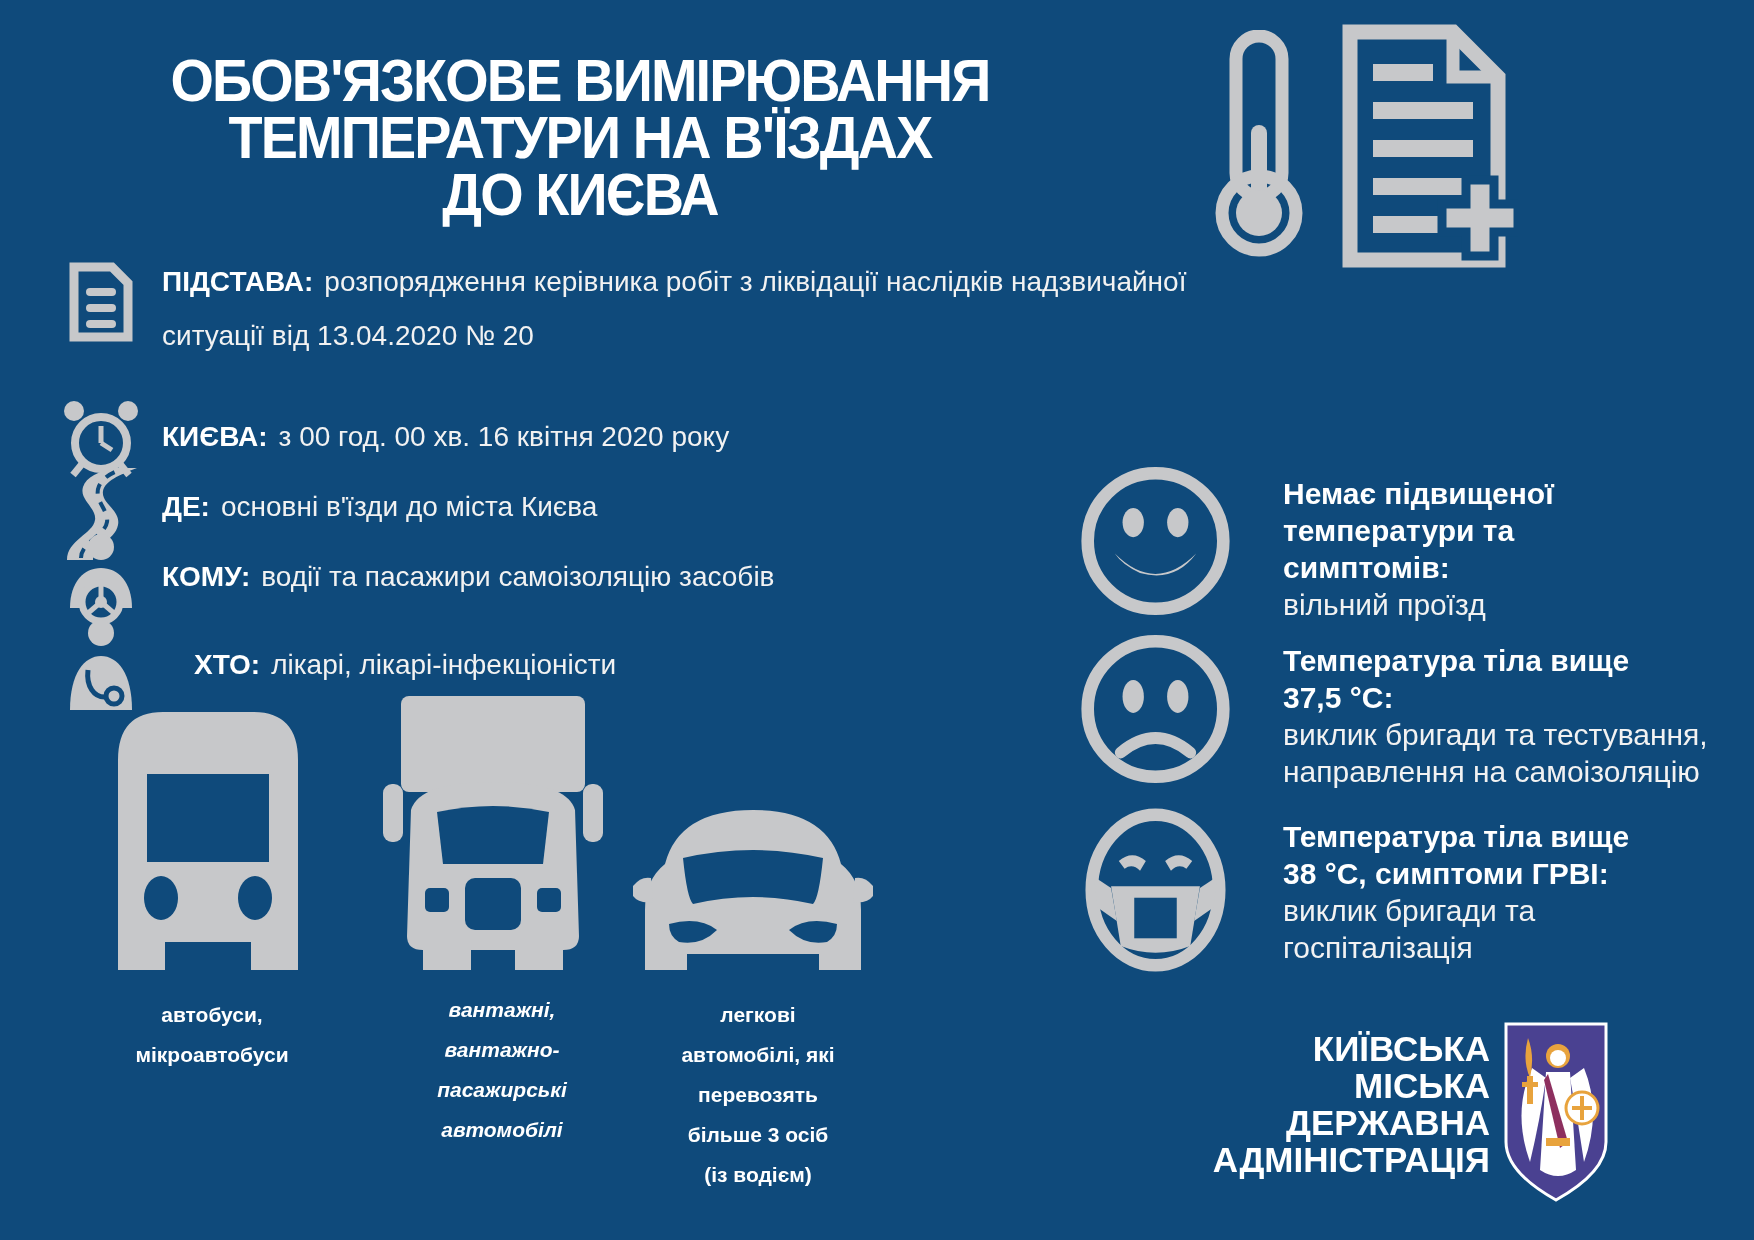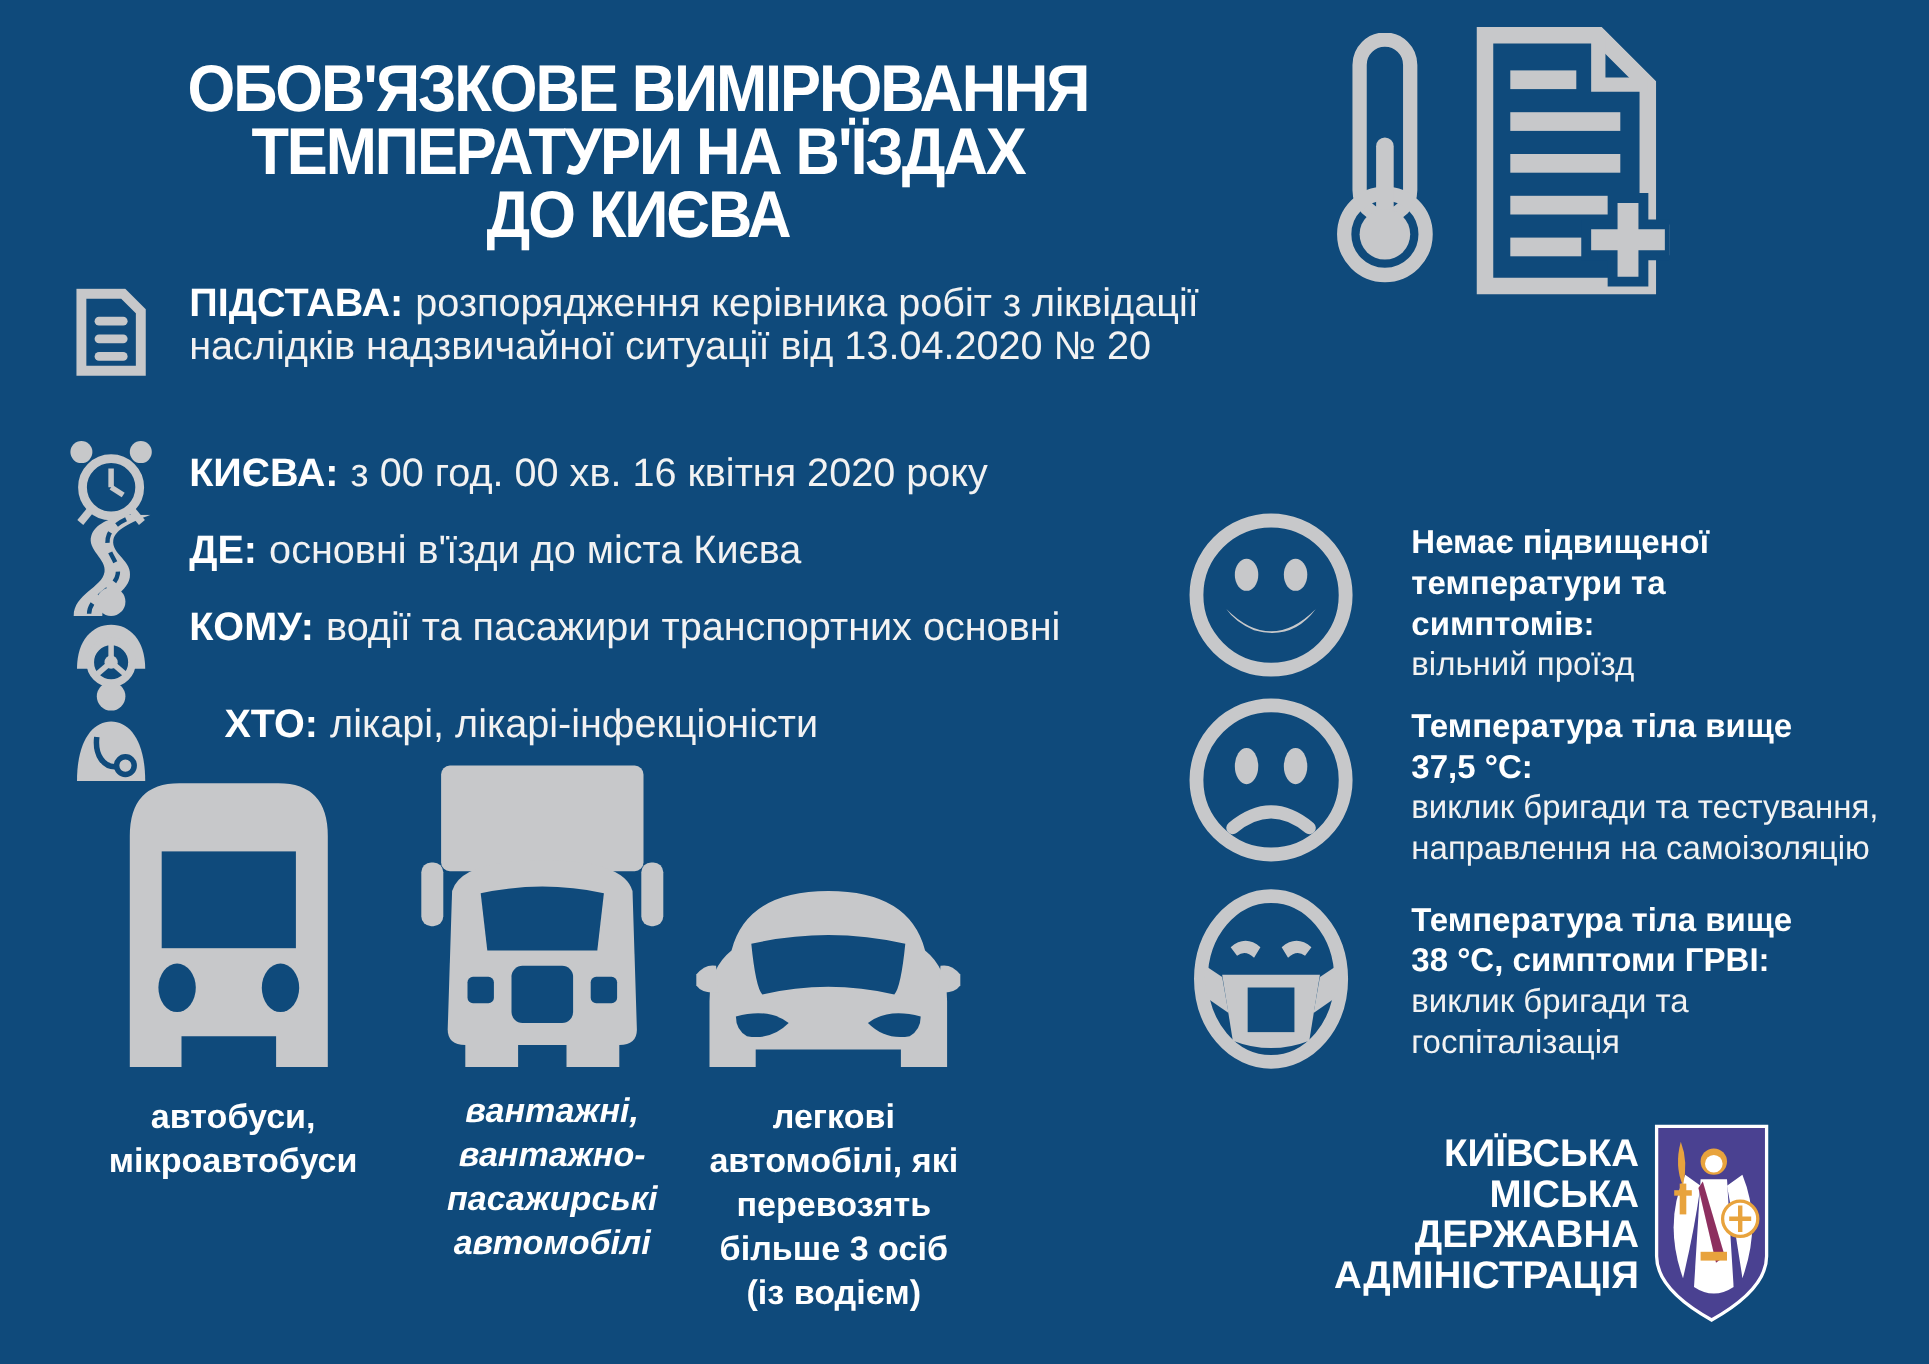--- a/index.html
+++ b/index.html
@@ -7,25 +7,25 @@
   .canvas{position:relative;width:1754px;height:1240px;background:#0F4A7B;overflow:hidden;}
   .gray{fill:#C7C8CA;}
   .bgfill{fill:#0F4A7B;}
   .title{
     position:absolute;left:40px;top:52px;width:1080px;
     color:#FFFFFF;font-weight:bold;font-size:60px;line-height:57px;
     text-align:center;letter-spacing:-2px;white-space:pre-line;
     transform:scaleX(0.93);transform-origin:50% 0;
   }
   .info-icon{position:absolute;left:60px;width:82px;text-align:center;}
-  .info-text{position:absolute;left:172px;width:1040px;color:#F2F2F2;font-size:36px;line-height:39px;}
+  .info-text{position:absolute;left:162px;width:1040px;color:#F2F2F2;font-size:28px;line-height:54px;}
   .lbl{color:#FFFFFF;font-weight:bold;margin-right:11px;}
   .veh-box{position:absolute;display:flex;align-items:flex-end;justify-content:center;}
   .veh-cap{position:absolute;width:280px;text-align:center;color:#FFFFFF;font-weight:bold;
-           font-size:31px;line-height:40px;white-space:pre-line;}
+           font-size:21px;line-height:40px;white-space:pre-line;}
   .face{position:absolute;left:1078px;width:155px;}
   .outcome-text{position:absolute;left:1283px;width:480px;color:#F2F2F2;font-size:30px;line-height:37px;}
   .outcome-text .head{color:#FFFFFF;font-weight:bold;white-space:pre-line;}
   .outcome-text .detail{white-space:pre-line;}
   .org{position:absolute;left:990px;top:1030px;width:500px;text-align:right;
        color:#ffffff;font-weight:bold;font-size:35px;line-height:37px;white-space:pre-line;}
   .topicons{position:absolute;}
   .emblem{position:absolute;left:1502px;top:1020px;}
 </style>
 </head>
@@ -103,21 +103,21 @@
       <path d="M8,76 C8,50 22,36 39,36 C56,36 70,50 70,76 Z" class="gray"></path>
       <circle cx="39" cy="70" r="21" fill="#0F4A7B"></circle>
       <circle cx="39" cy="70" r="19" fill="none" stroke="#C7C8CA" stroke-width="7"></circle>
       <circle cx="39" cy="70" r="6" class="gray"></circle>
       <line x1="39" y1="70" x2="25" y2="82" stroke="#C7C8CA" stroke-width="5"></line>
       <line x1="39" y1="70" x2="53" y2="82" stroke="#C7C8CA" stroke-width="5"></line>
       <line x1="39" y1="70" x2="39" y2="52" stroke="#C7C8CA" stroke-width="5"></line>
     </svg>
   </div>
   <div class="info-text" style="top:550px;">
-    <span class="lbl">КОМУ:</span><span>водії та пасажири транспортних основні</span>
+    <span class="lbl">КОМУ:</span><span>водії та пасажири самоізоляцію засобів</span>
   </div>
 
   <div class="info-icon" style="top:618px;">
     <svg width="78" height="92" viewBox="0 0 78 92">
       <circle cx="39" cy="15" r="13" class="gray"></circle>
       <path d="M8,92 C8,56 22,38 39,38 C56,38 70,56 70,92 Z" class="gray"></path>
       <path d="M26,52 C24,68 32,80 44,79" fill="none" stroke="#0F4A7B" stroke-width="5"></path>
       <circle cx="52" cy="78" r="8" fill="none" stroke="#0F4A7B" stroke-width="5"></circle>
     </svg>
   </div>

